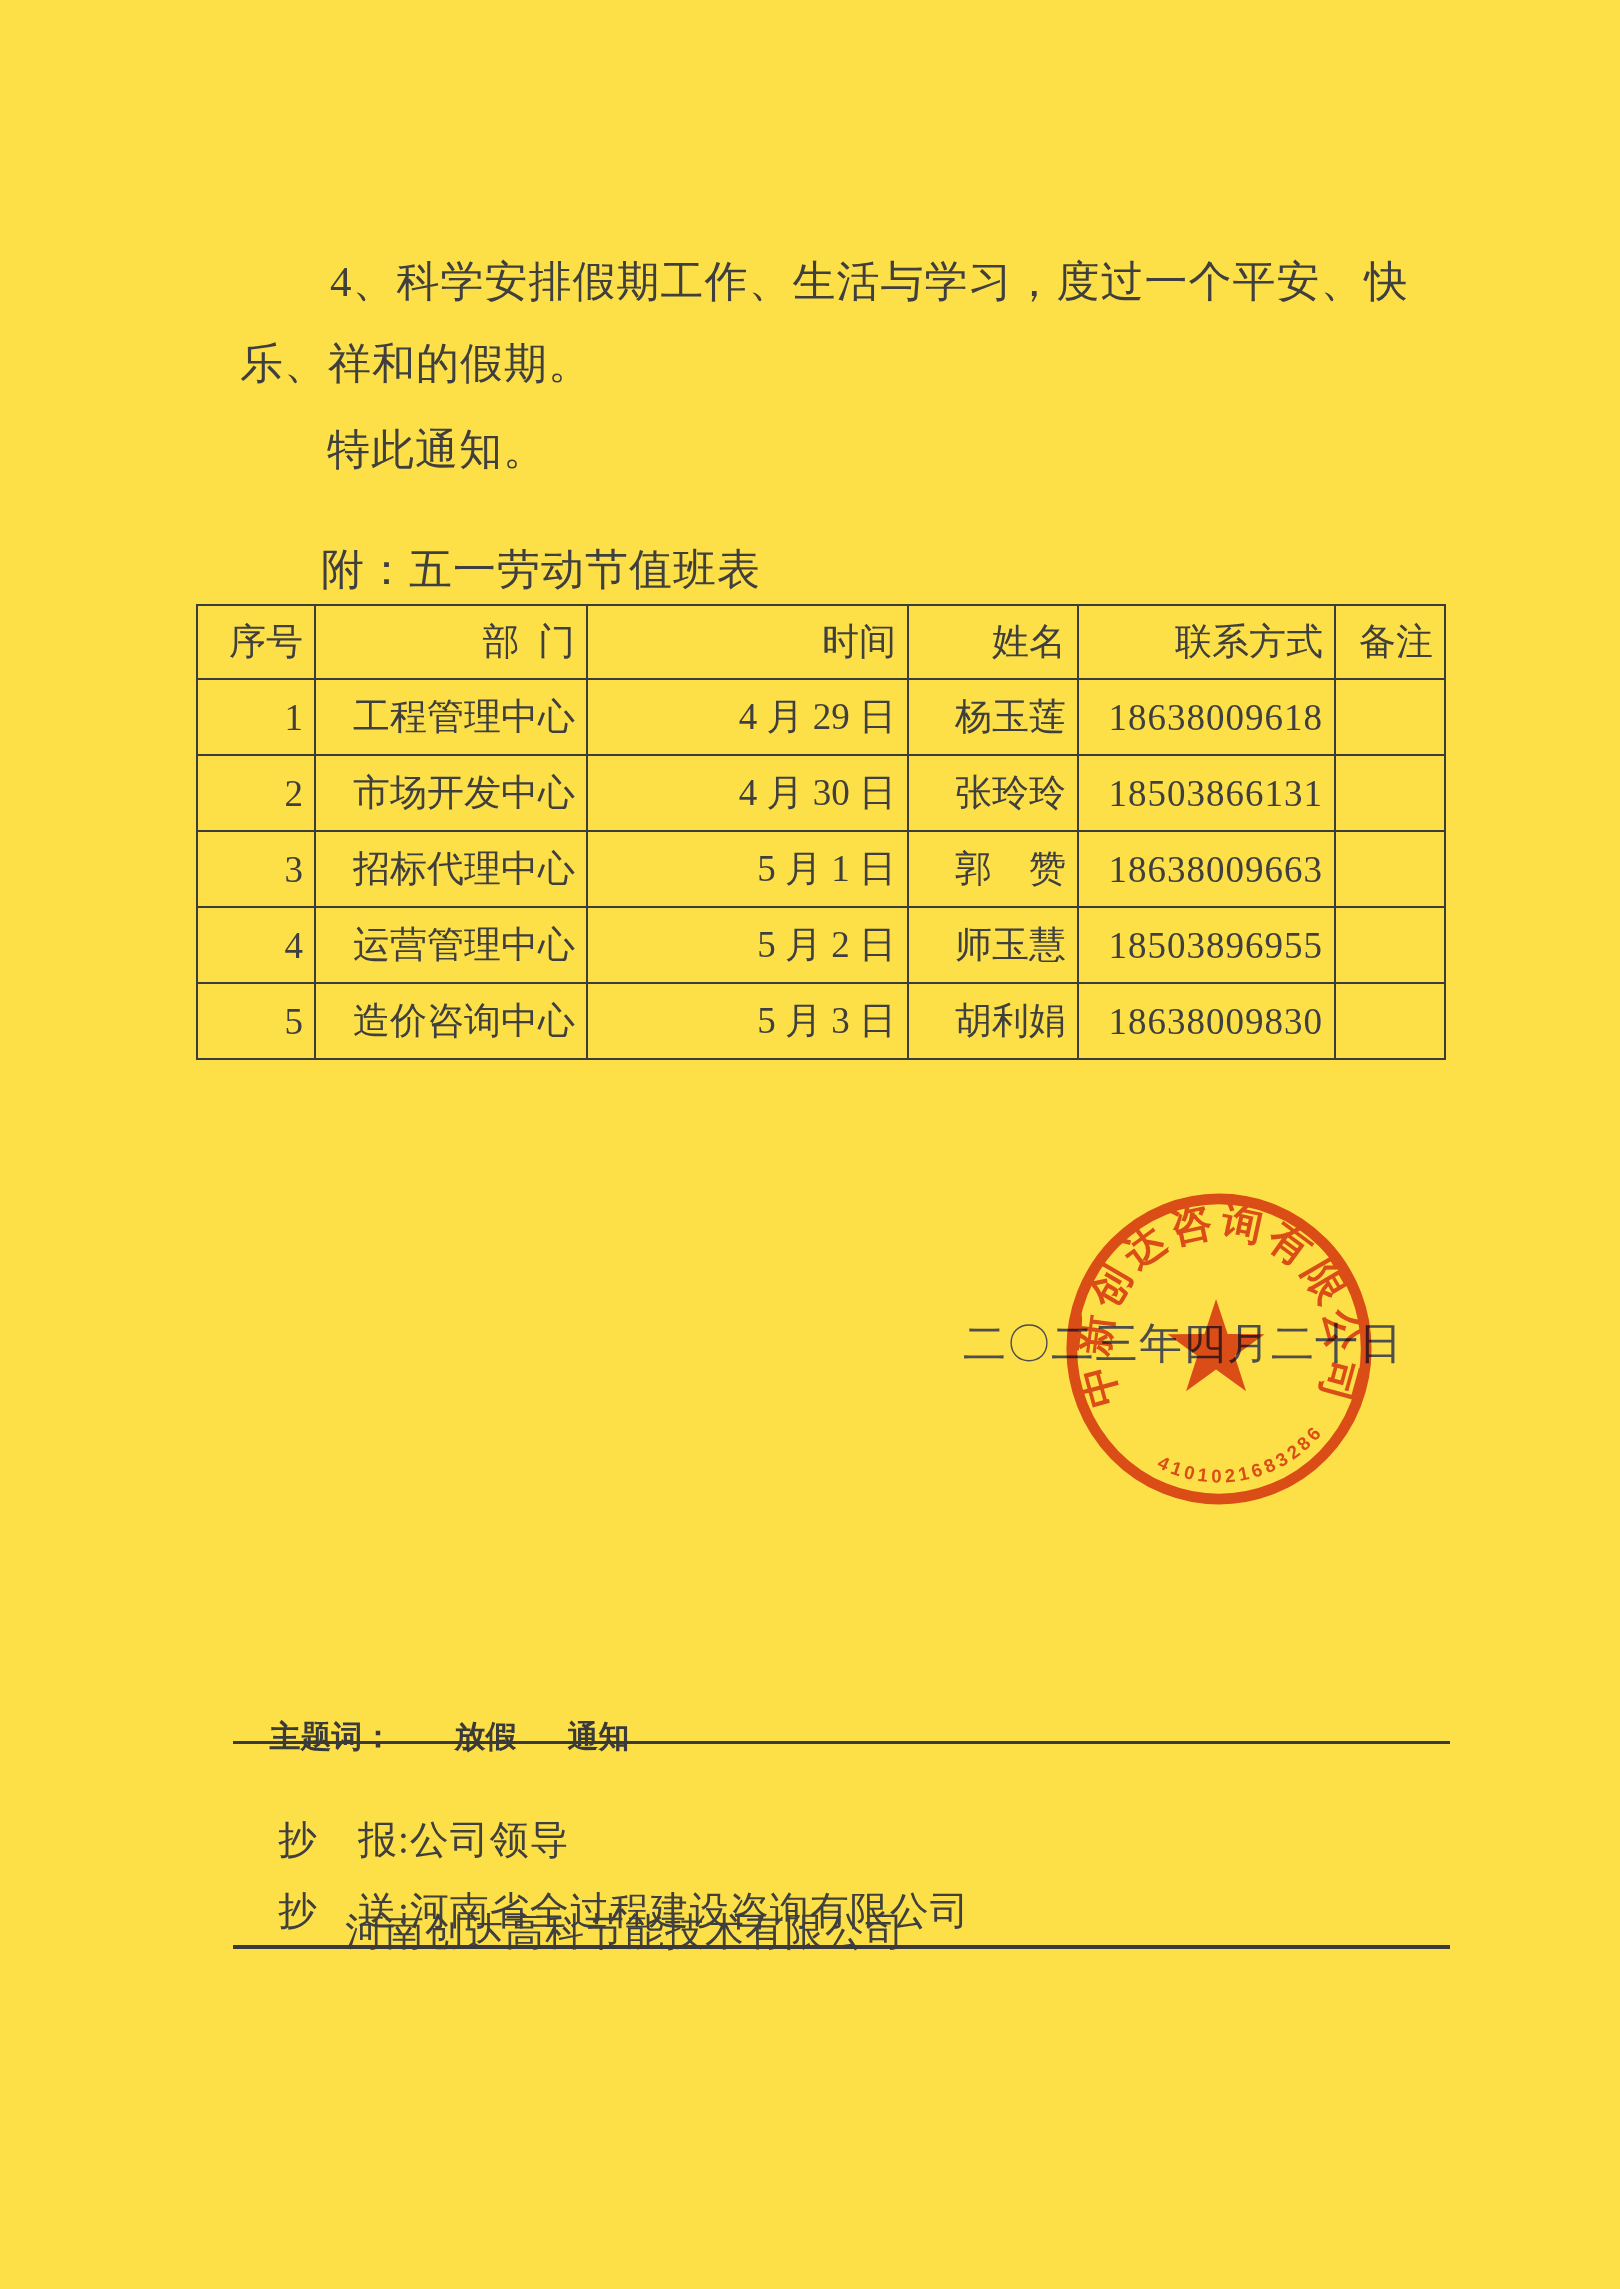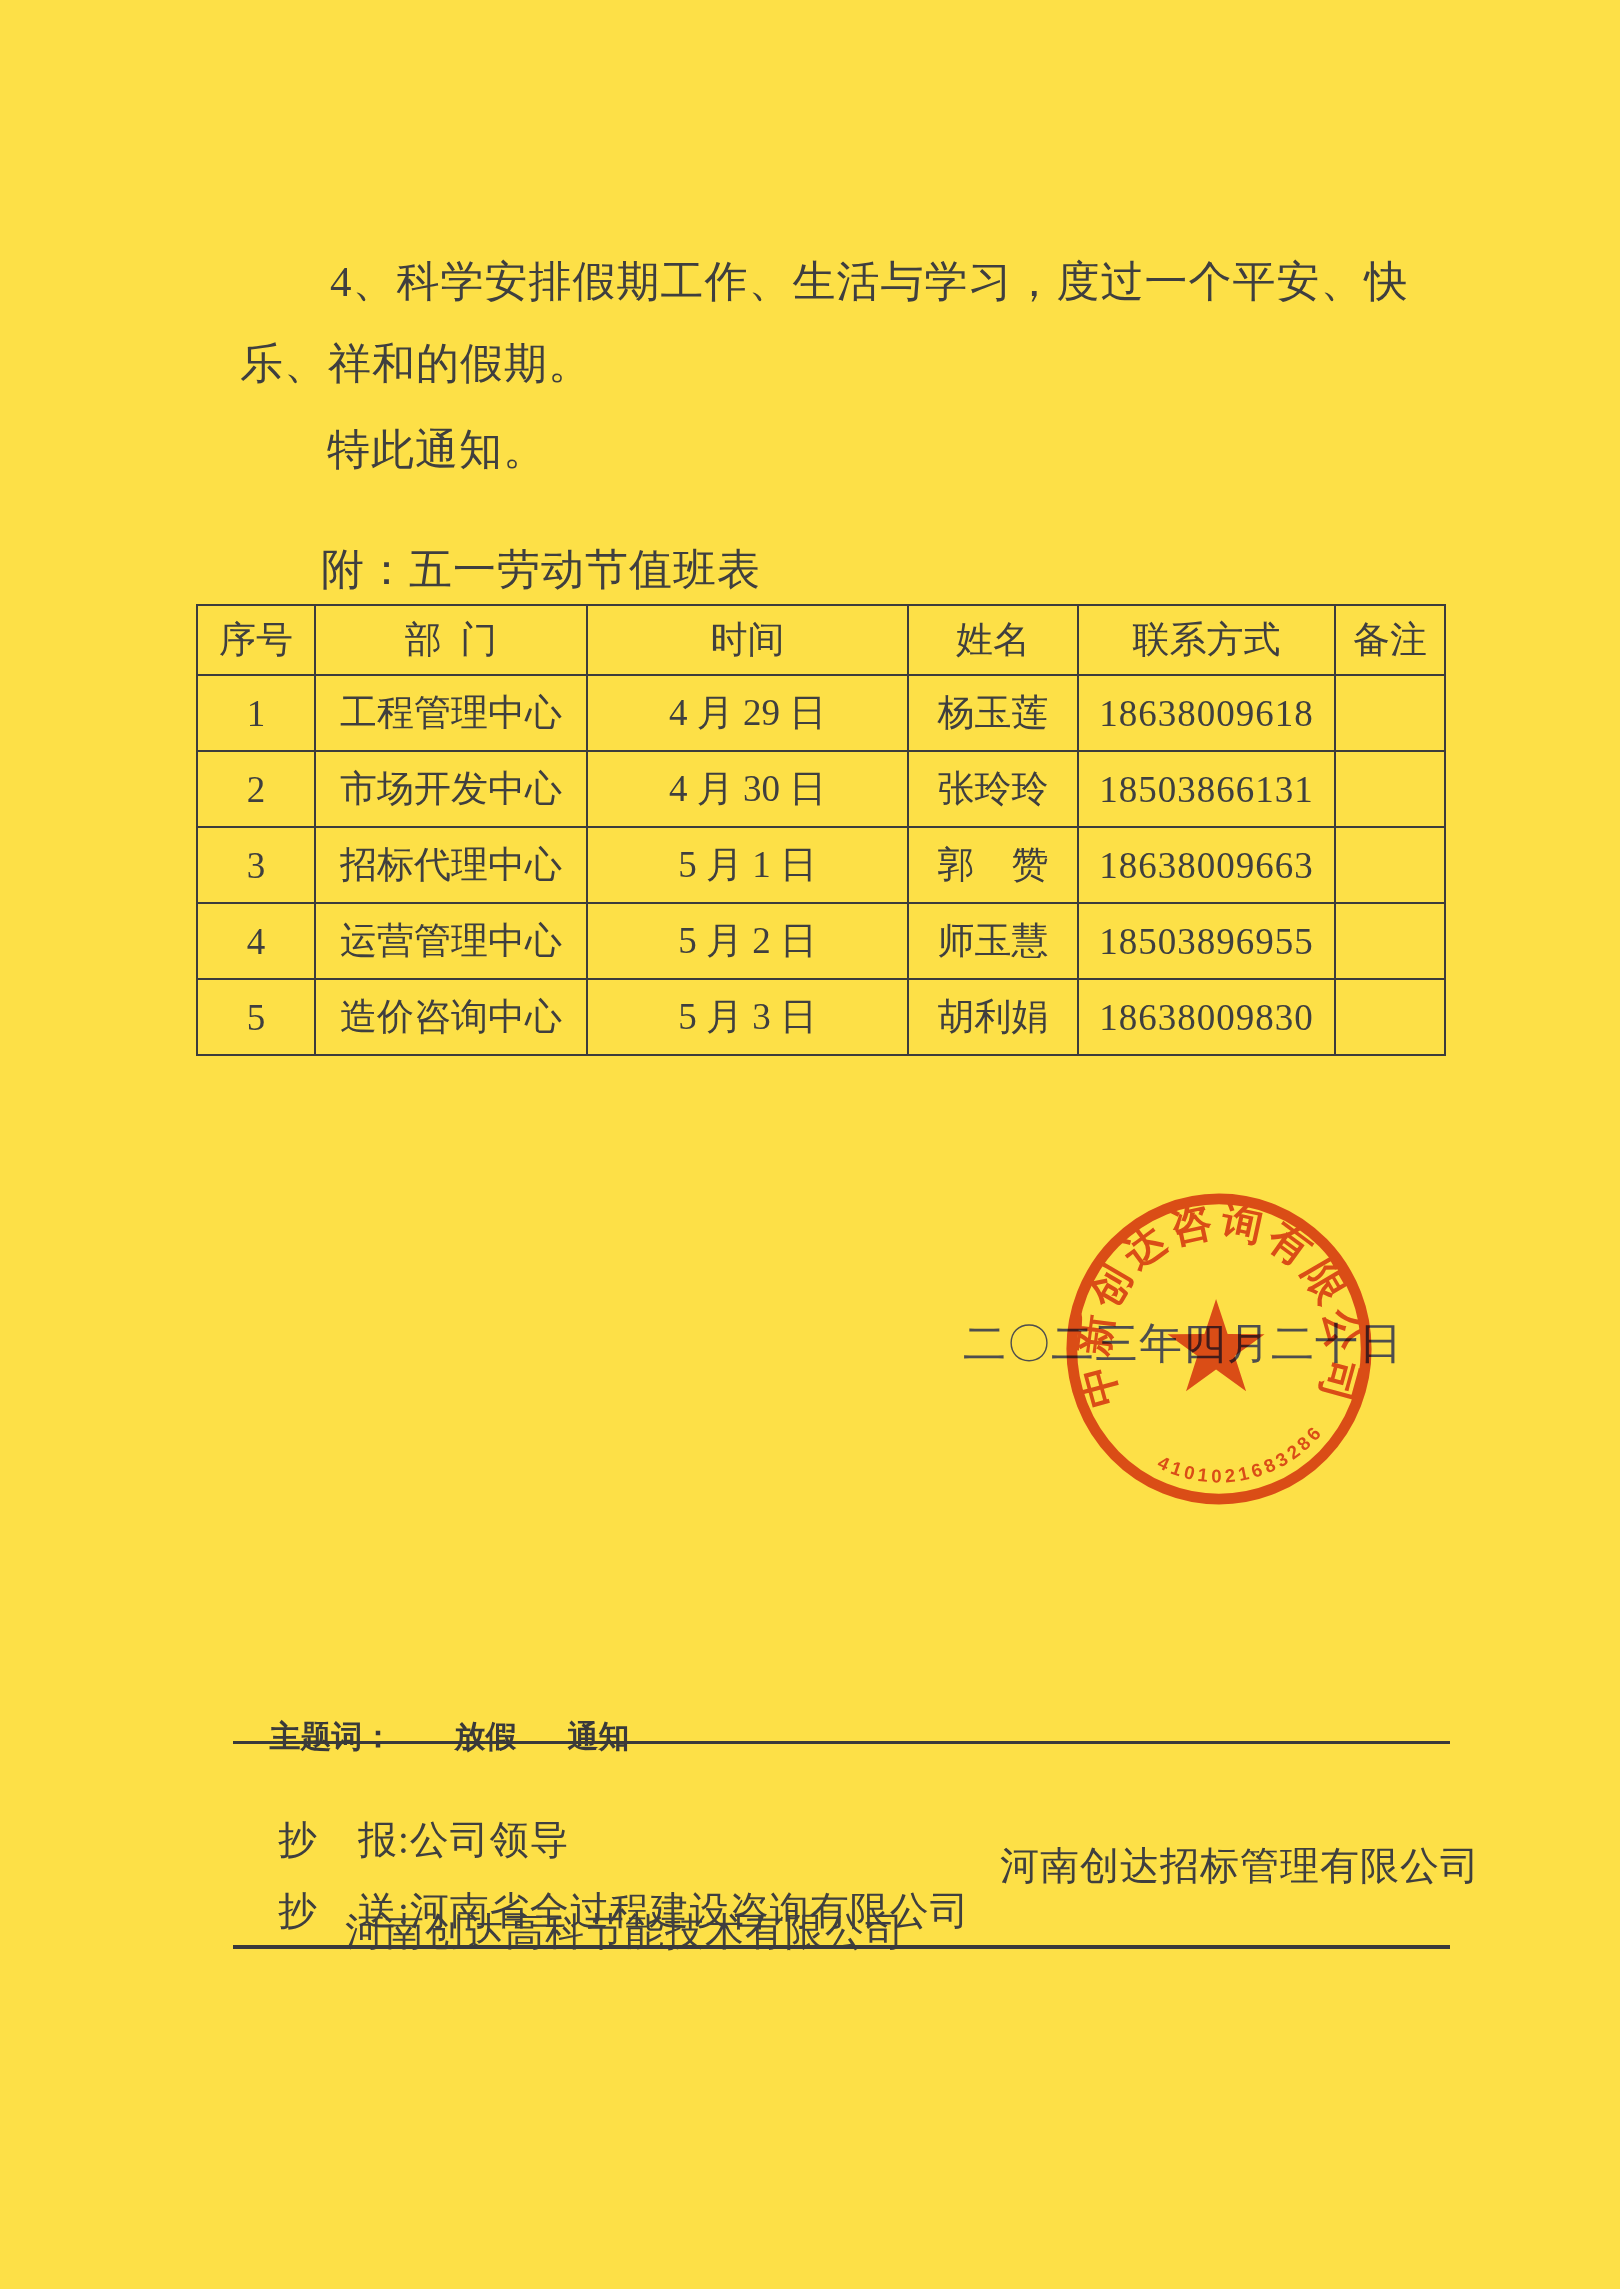--- a/index.html
+++ b/index.html
@@ -20,24 +20,24 @@
   .p-line4{left:321px;top:545px;}
 
   
   table.duty{
     position:absolute;left:196px;top:604px;width:1247px;
     border-collapse:collapse;table-layout:fixed;
     border:2.9px solid #3c3c3c;
   }
   table.duty th,table.duty td{
     border:2px solid #3c3c3c;
-    text-align:center;vertical-align:middle;
+    text-align:right;vertical-align:middle;
     font-weight:normal;color:#3f3f3f;
     font-size:37px;white-space:pre;
-    padding:0;overflow:hidden;
+    padding:11px;overflow:hidden;
   }
   table.duty thead tr{height:70px;}
   table.duty tbody tr{height:76px;}
   td.phone{font-family:"Liberation Serif","DejaVu Serif",serif;font-size:41px;letter-spacing:1px;}
   td.no{font-size:39px;}
 
   
   .sign-date{position:absolute;left:963px;top:1315px;font-size:43px;letter-spacing:1px;color:#4e4e4e;white-space:pre;}
   .stamp{position:absolute;left:1062px;top:1189px;mix-blend-mode:multiply;opacity:.9;}
   .stamp text{font-family:"Liberation Sans","DejaVu Sans",sans-serif;}
@@ -150,20 +150,19 @@
   </div>
   <div class="rule rule1"></div>
 
   <div class="f-line copy-report">
     <span>抄　报:</span><span>公司领导</span>
   </div>
 
   <div class="f-line copy-send">
     <span>抄　送:</span><span>河南省全过程建设咨询有限公司</span>
   </div>
-  <div class="f-line copy-send-right">河南创达招标管理有限公司</div>
   <div class="f-line copy-send2">河南创达高科节能技术有限公司</div>
 
   <div class="rule rule2"></div>
 
 
 </div>
 
 
 </body></html>

